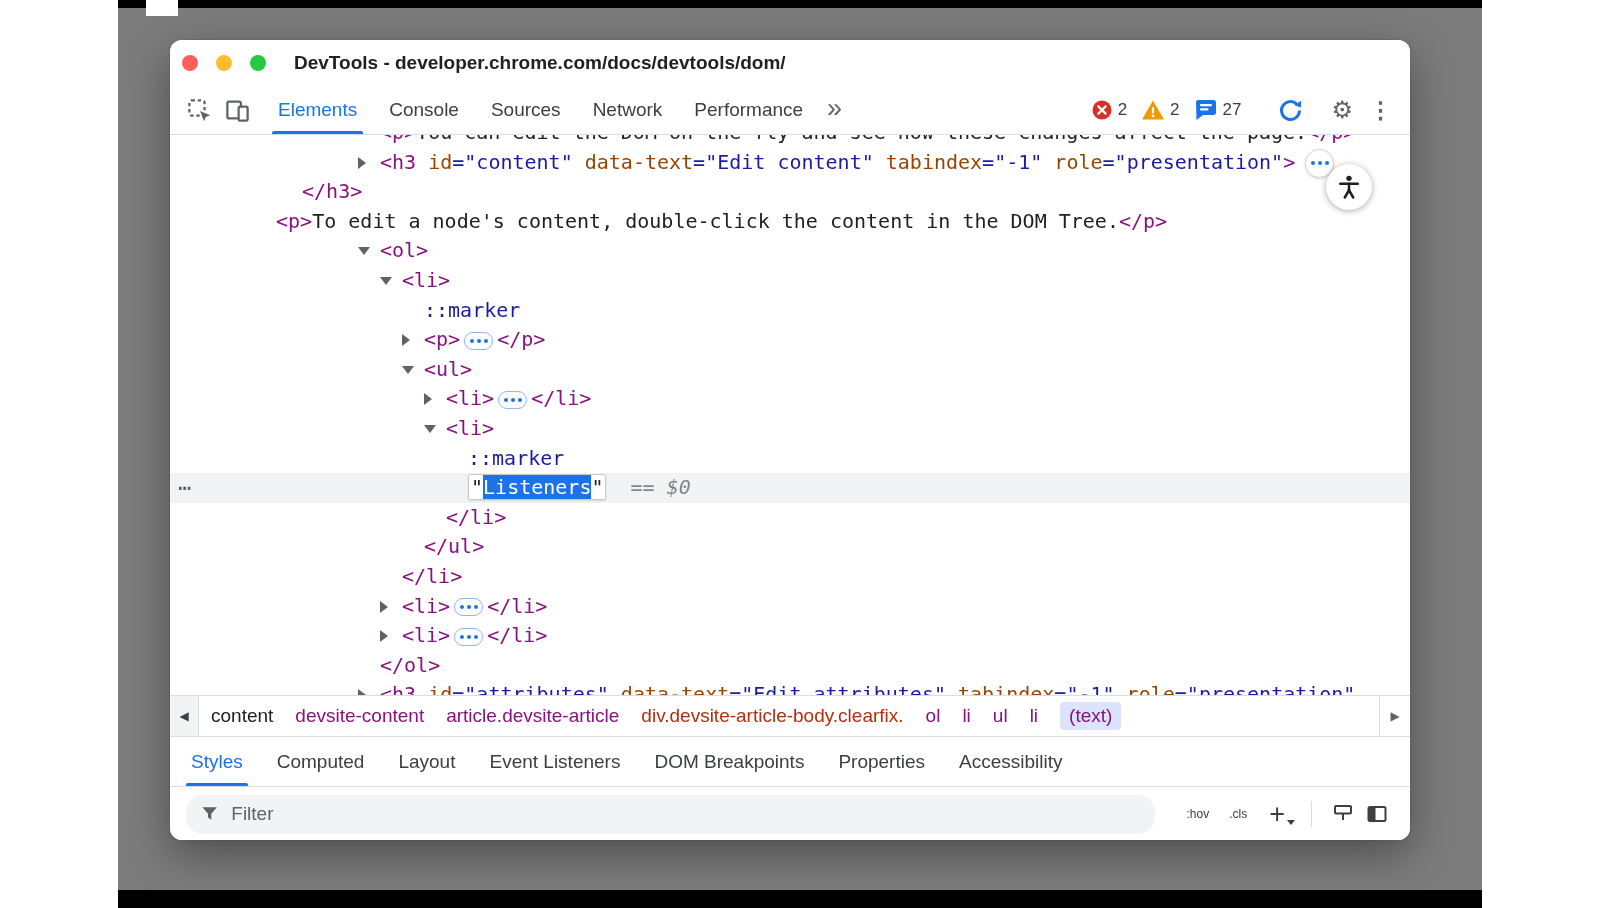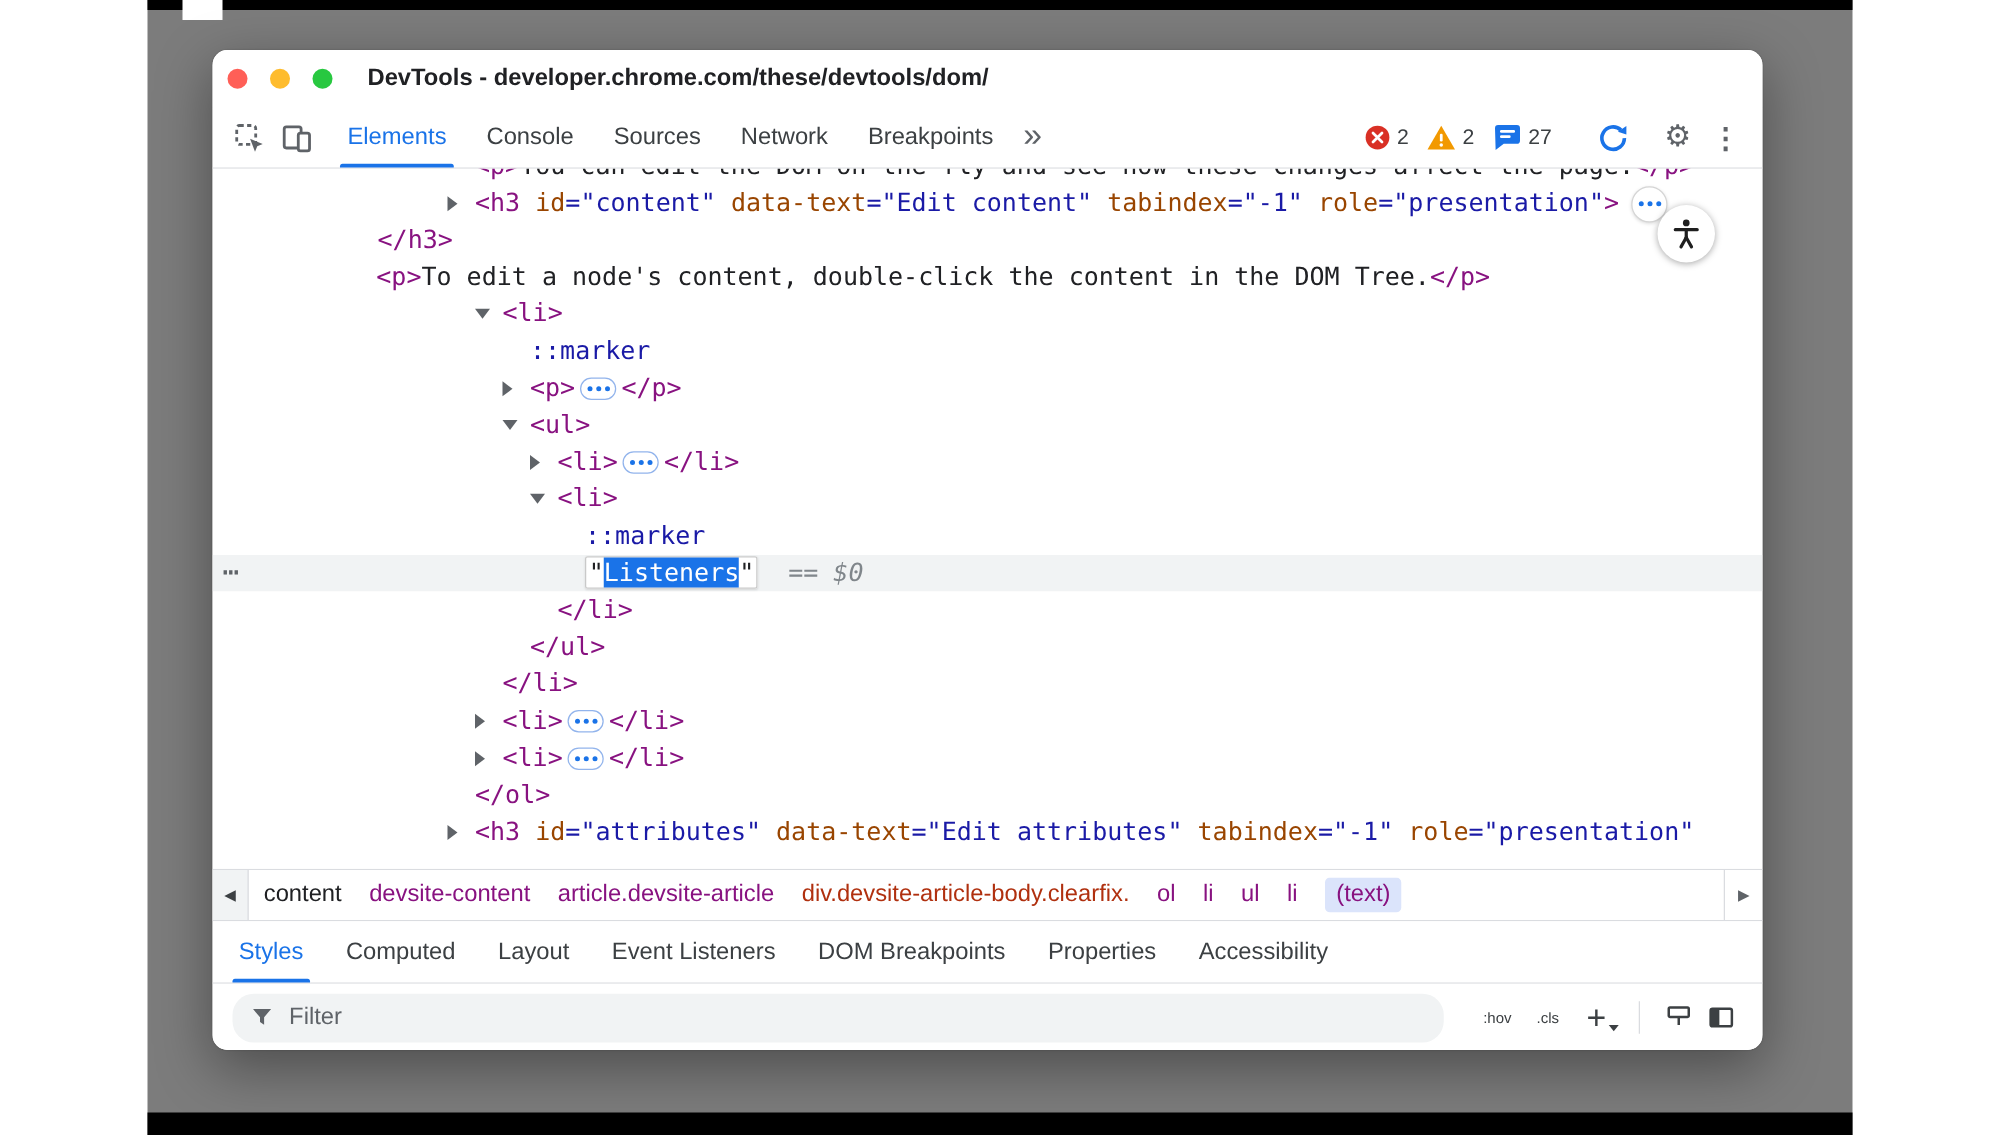--- a/index.html
+++ b/index.html
@@ -105,42 +105,42 @@
 <div class="strip-top"></div>
 <div class="notch"></div>
 <div class="strip-bottom"></div>
 
 <div class="window">
 
   <div class="titlebar">
     <span class="tl tl-red"></span>
     <span class="tl tl-yellow"></span>
     <span class="tl tl-green"></span>
-    <span class="wtitle">DevTools - developer.chrome.com/these/devtools/dom/</span>
+    <span class="wtitle">DevTools - developer.chrome.com/docs/devtools/dom/</span>
   </div>
 
   <div class="toolbar">
     <span class="ticon">
       <svg width="27" height="27" viewBox="0 0 24 24">
         <rect x="3" y="3" width="13.5" height="13.5" rx="2" fill="none" stroke="#5f6368" stroke-width="2" stroke-dasharray="3 2.4"></rect>
         <path d="M12.5 12.5 L21.5 16.2 L17.6 17.8 L16 21.6 Z" fill="#5f6368"></path>
       </svg>
     </span>
     <span class="ticon">
       <svg width="27" height="27" viewBox="0 0 24 24" fill="none" stroke="#5f6368" stroke-width="2">
         <rect x="3" y="4" width="12" height="15" rx="1.5"></rect>
         <rect x="13" y="8.5" width="8" height="12.5" rx="1.5" fill="#fff"></rect>
       </svg>
     </span>
     <div class="tabs">
         <div class="tab active">Elements</div>
         <div class="tab">Console</div>
         <div class="tab">Sources</div>
         <div class="tab">Network</div>
-        <div class="tab">Breakpoints</div>
+        <div class="tab">Performance</div>
       </div>
     <span class="more">»</span>
     <div class="tb-right">
       <span class="sg">
         <svg width="22" height="22" viewBox="0 0 22 22">
           <circle cx="11" cy="11" r="9.5" fill="#d93025"></circle>
           <path d="M7.4 7.4l7.2 7.2M14.6 7.4l-7.2 7.2" stroke="#fff" stroke-width="2.2" stroke-linecap="round"></path>
         </svg>
         <span class="cnt">2</span>
       </span>
@@ -168,21 +168,22 @@
       </span>
       <span class="gear">⚙</span>
       <span class="kebab">⋮</span>
     </div>
   </div>
 
   <div class="tree">
       <div class="tline" style="padding-left: 210px; margin-top: -17px;"><span class="c-tag">&lt;p&gt;</span><span class="c-text">You can edit the DOM on the fly and see how these changes affect the page.</span><span class="c-tag">&lt;/p&gt;</span></div>
       <div class="tline" style="padding-left: 210px;"><span class="ar ar-r" style="left: 188px;"></span><span class="c-tag">&lt;h3 </span><span class="c-attr">id</span><span class="c-val">="content"</span><span class="c-attr"> data-text</span><span class="c-val">="Edit content"</span><span class="c-attr"> tabindex</span><span class="c-val">="-1"</span><span class="c-attr"> role</span><span class="c-val">="presentation"</span><span class="c-tag">&gt;</span><span class="circle"><i></i><i></i><i></i></span></div>
       <div class="tline" style="padding-left: 120px;"><span class="c-tag"> &lt;/h3&gt;</span></div>
-      <div class="tline" style="padding-left: 119px;"><span class="c-tag"> &lt;p&gt;</span><span class="c-text">To edit a node's content, double-click the content in the DOM Tree.</span><span class="c-tag">&lt;/p&gt;</span></div>
+      <div class="tline" style="padding-left: 94px;"><span class="c-tag"> &lt;p&gt;</span><span class="c-text">To edit a node's content, double-click the content in the DOM Tree.</span><span class="c-tag">&lt;/p&gt;</span></div>
+      <div class="tline" style="padding-left: 210px;"><span class="ar ar-d" style="left: 188px;"></span><span class="c-tag">&lt;ol&gt;</span></div>
       <div class="tline" style="padding-left: 232px;"><span class="ar ar-d" style="left: 210px;"></span><span class="c-tag">&lt;li&gt;</span></div>
       <div class="tline" style="padding-left: 254px;"><span class="c-marker">::marker</span></div>
       <div class="tline" style="padding-left: 254px;"><span class="ar ar-r" style="left: 232px;"></span><span class="c-tag">&lt;p&gt;</span><span class="pill"><i></i><i></i><i></i></span><span class="c-tag">&lt;/p&gt;</span></div>
       <div class="tline" style="padding-left: 254px;"><span class="ar ar-d" style="left: 232px;"></span><span class="c-tag">&lt;ul&gt;</span></div>
       <div class="tline" style="padding-left: 276px;"><span class="ar ar-r" style="left: 254px;"></span><span class="c-tag">&lt;li&gt;</span><span class="pill"><i></i><i></i><i></i></span><span class="c-tag">&lt;/li&gt;</span></div>
       <div class="tline" style="padding-left: 276px;"><span class="ar ar-d" style="left: 254px;"></span><span class="c-tag">&lt;li&gt;</span></div>
       <div class="tline" style="padding-left: 298px;"><span class="c-marker">::marker</span></div>
       <div class="tline sel-row" style="padding-left: 298px;"><span class="gutter">⋯</span><span class="ebox"><span class="c-text">"</span><span class="c-hl">Listeners</span><span class="c-text">"</span></span><span class="c-gray">  == </span><span class="c-dollar">$0</span></div>
       <div class="tline" style="padding-left: 276px;"><span class="c-tag">&lt;/li&gt;</span></div>
       <div class="tline" style="padding-left: 254px;"><span class="c-tag">&lt;/ul&gt;</span></div>

